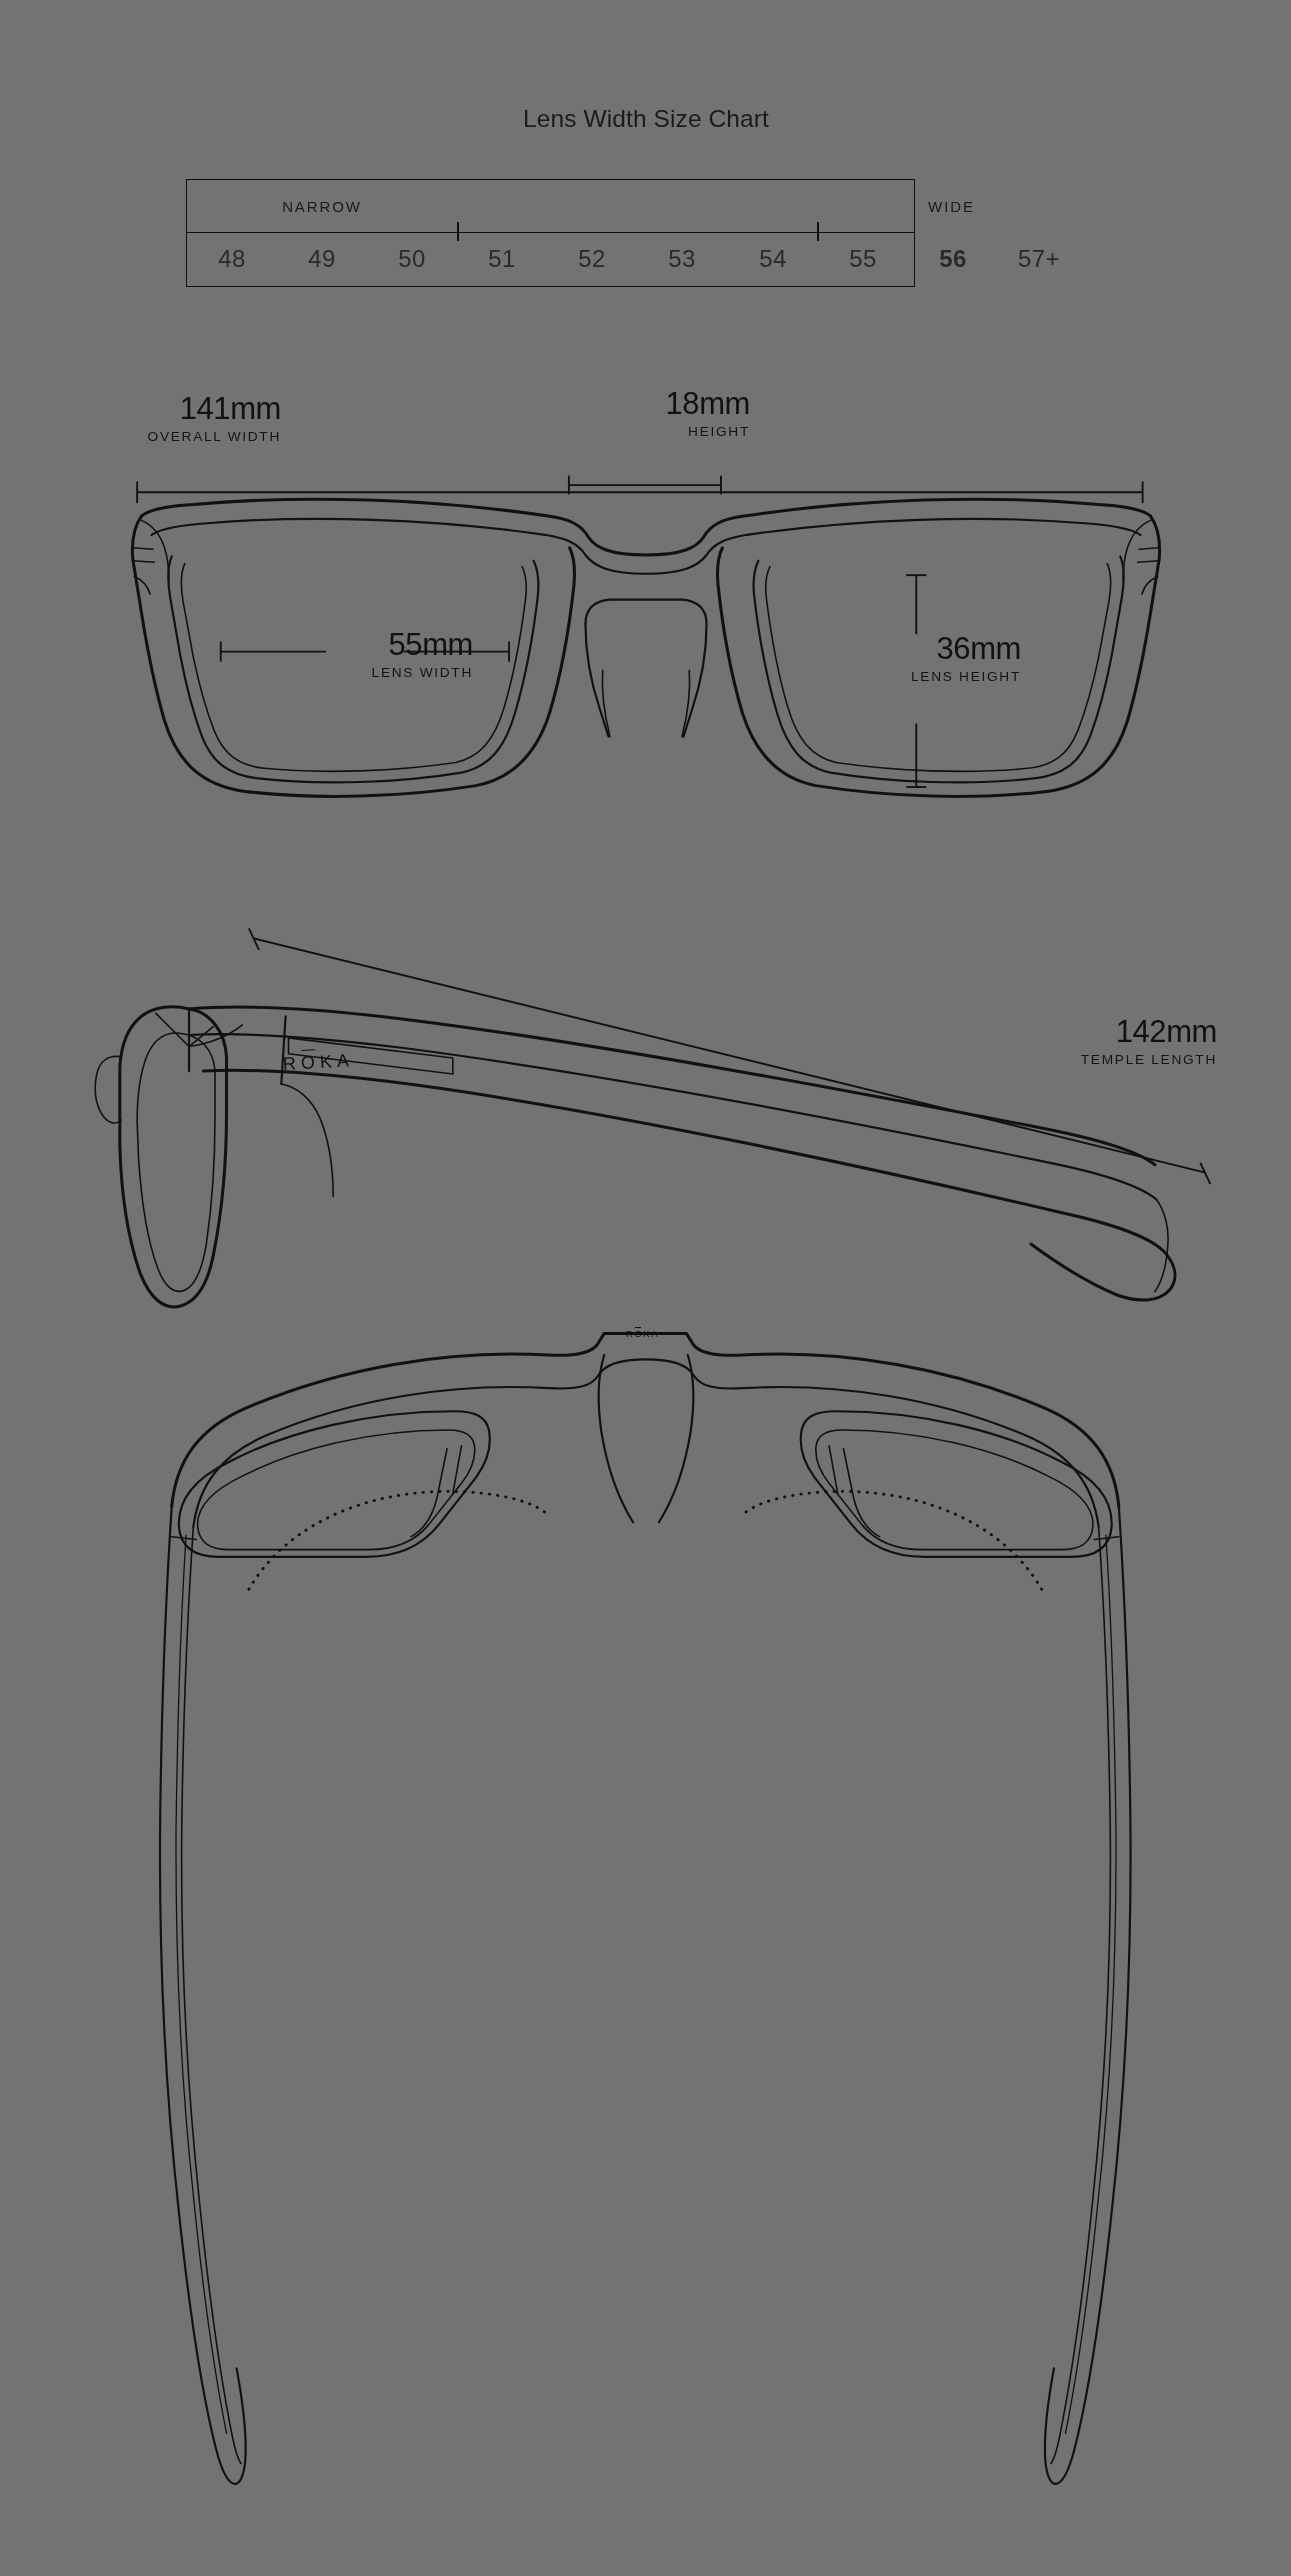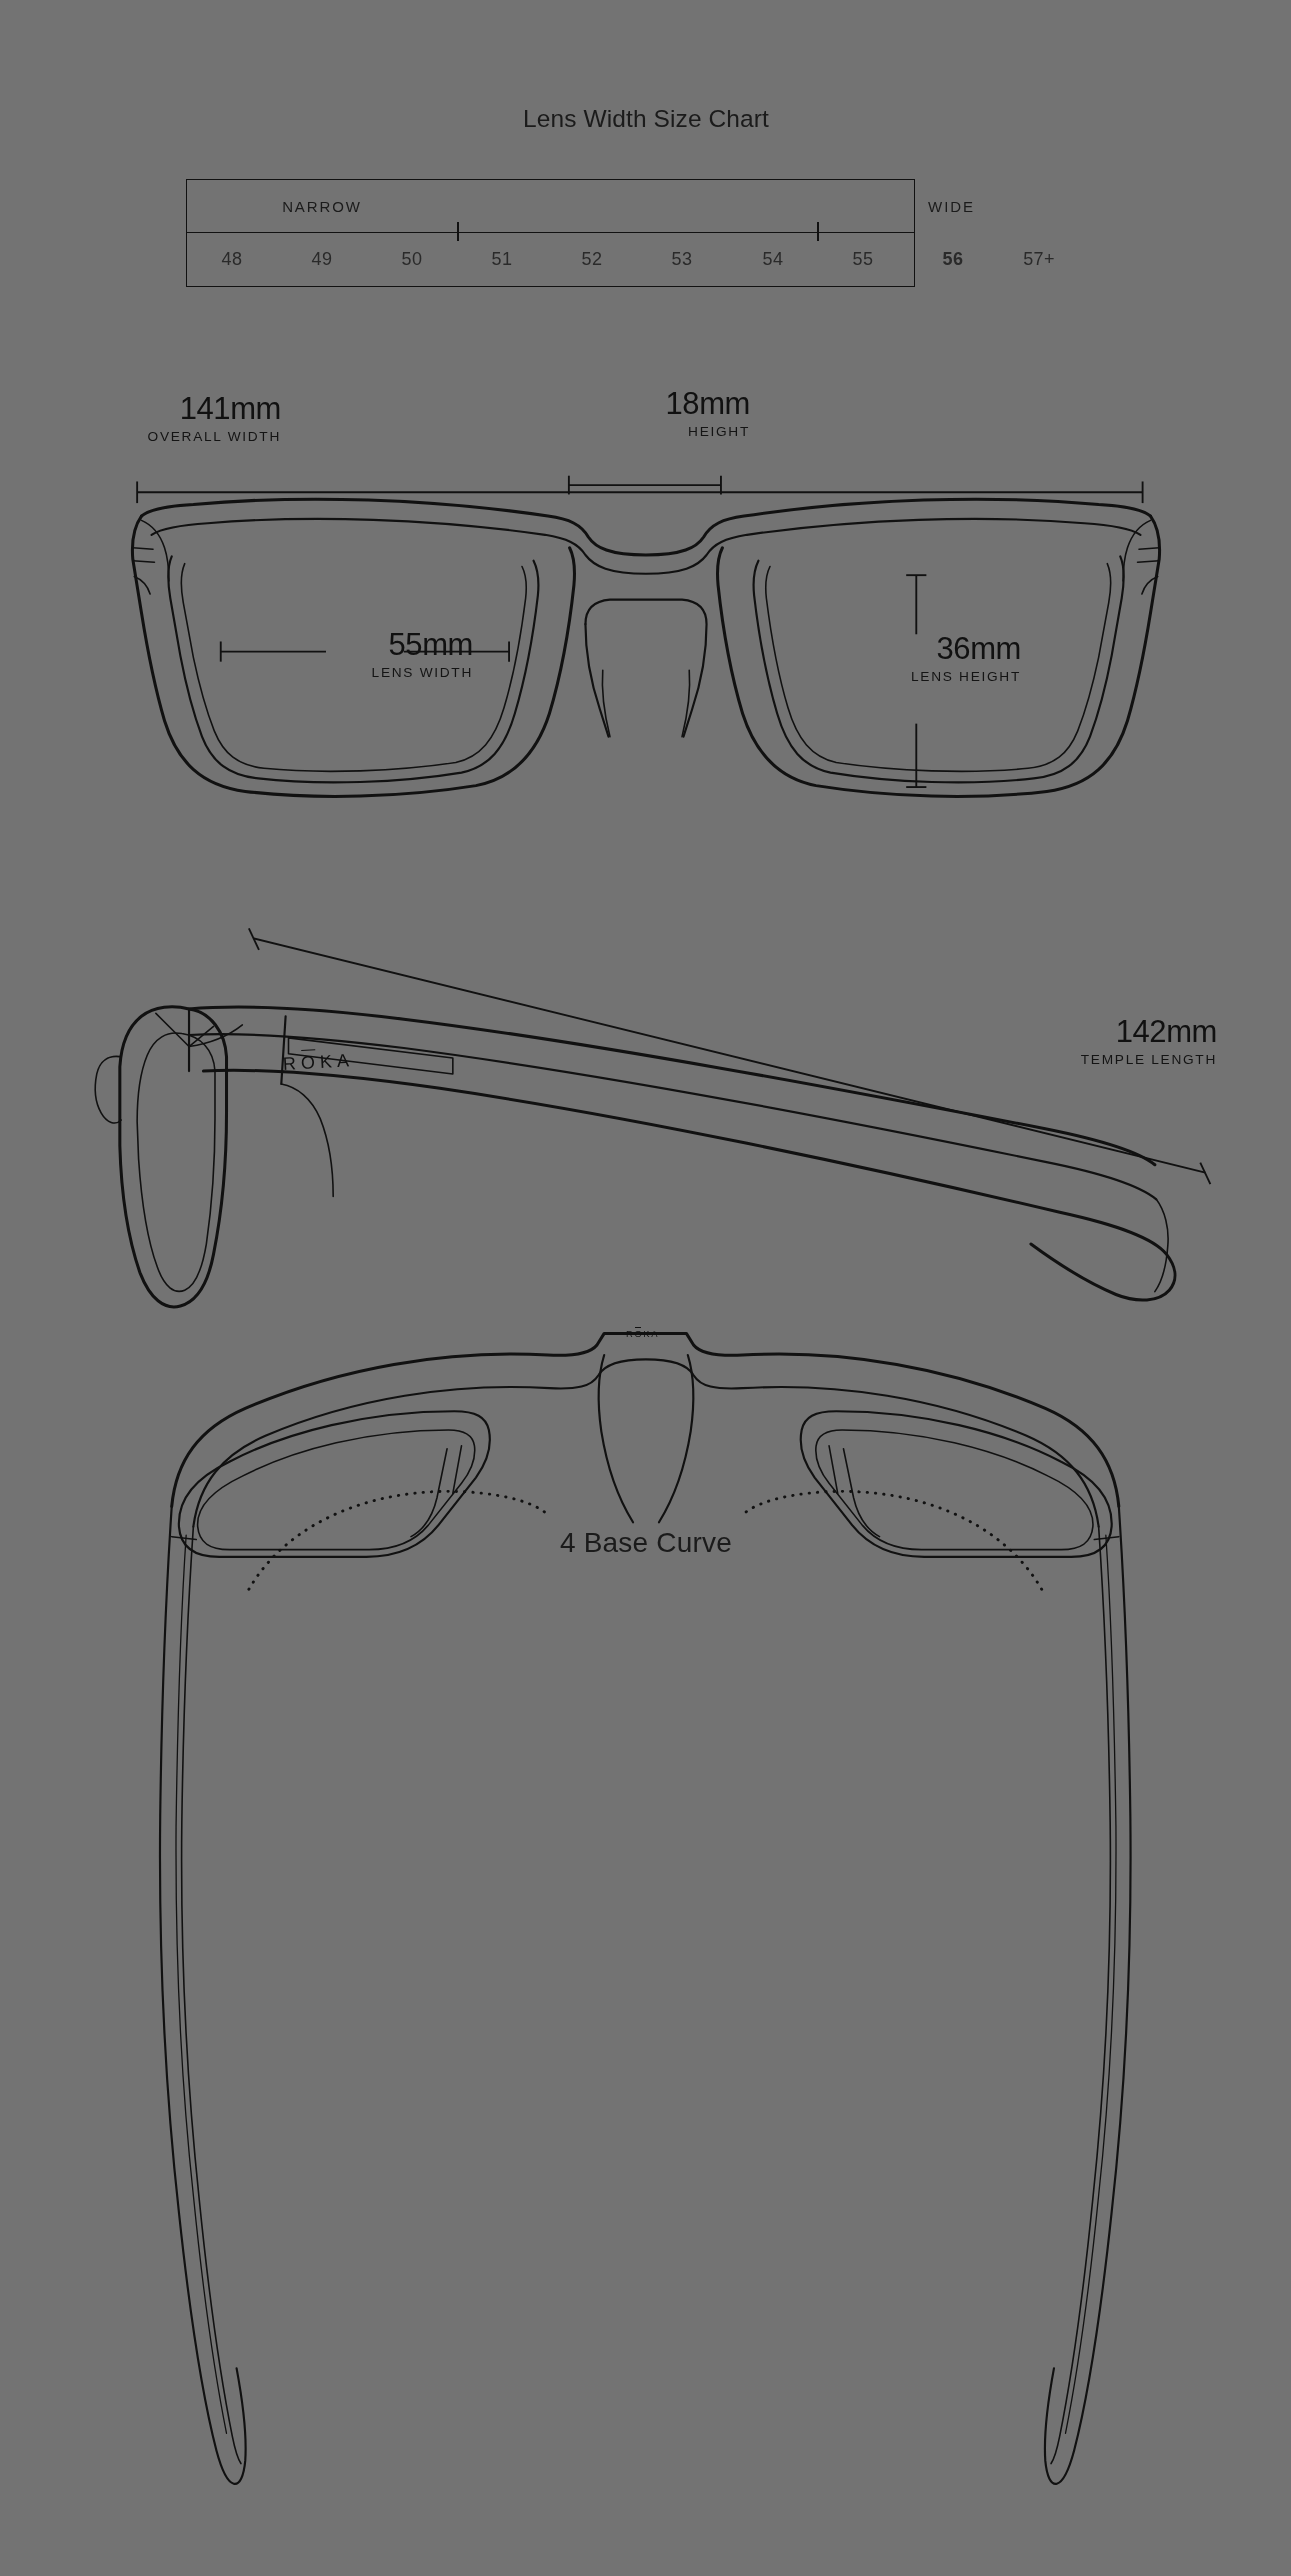--- a/index.html
+++ b/index.html
@@ -57,21 +57,21 @@
     bottom:-9.4px;
   }
   #table-body {
     position:relative;
     height:52px;
   }
   .num-cell {
     position:absolute;
     top:0; height:52px;
     display:flex; align-items:center; justify-content:center;
-    font-size:18px;
+    font-size:24px;
     letter-spacing:0.4px;
     color:#2a2a2a;
   }
 
   
   .meas {
     position:absolute;
     text-align:right;
     color:#111;
     white-space:nowrap;
@@ -517,16 +517,15 @@
 
   <div class="meas" style="left:979px; top:1016px; width:238px;">
     <div class="value">142mm</div>
     <div class="caption">TEMPLE LENGTH</div>
   </div>
 
   <div class="logo-side" style="left:283px; top:1054px;"><span>R</span><span class="macron">O</span><span>KA</span></div>
 
   <div class="logo-top" style="left:626px; top:1328px;"><span>R</span><span class="macron">O</span><span>KA</span></div>
 
-  <div id="base-curve-label">4 Base Curve</div>
 
 </div>
 
 
 </body></html>

